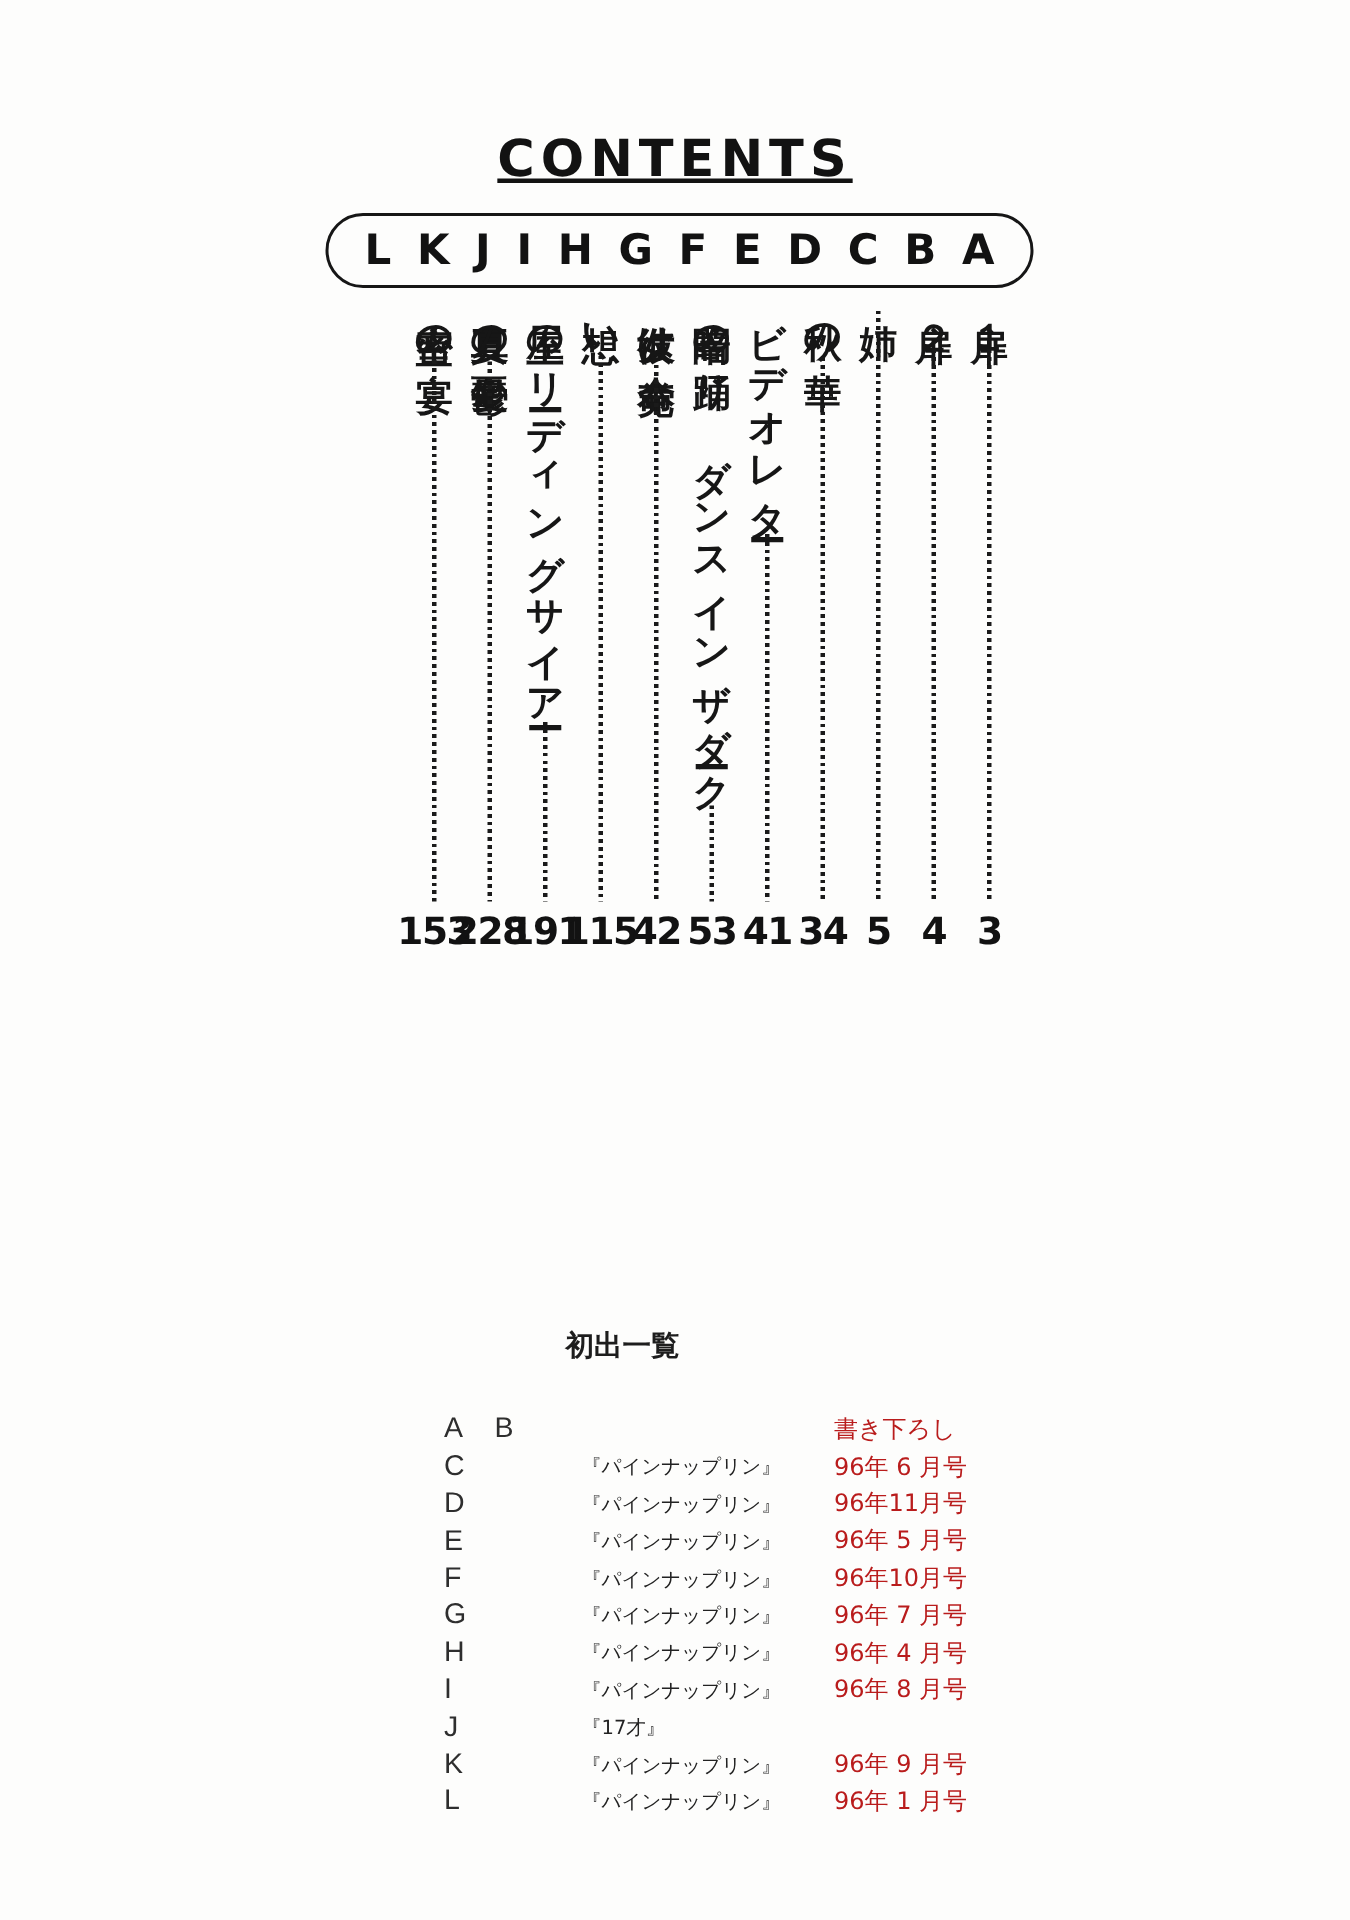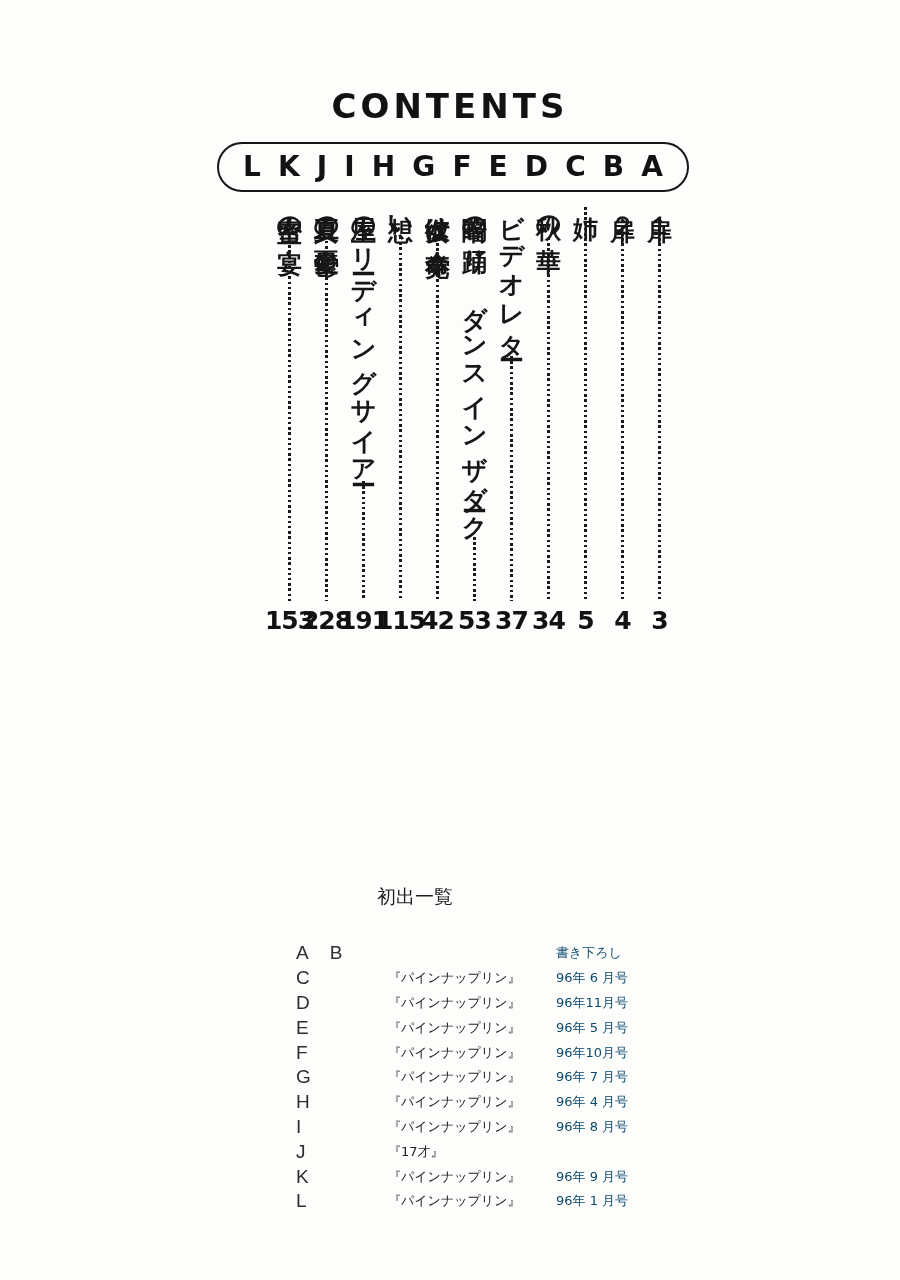--- a/index.html
+++ b/index.html
@@ -7,20 +7,21 @@
   .page {
     position:relative; width:900px; height:1280px; margin:0 auto;
     background:#fdfdfc; color:#161616; overflow:hidden;
     font-family:"DejaVu Sans", sans-serif;
   }
   
   .contents-title {
     position:absolute; top:86px; left:0; width:900px; text-align:center;
     font-size:34px; font-weight:900; letter-spacing:4px; color:#121212;
     font-family:"DejaVu Sans","Liberation Sans",sans-serif;
+    text-decoration:underline;
   }
   
   .pill {
     position:absolute; left:217px; top:142px; width:472px; height:50px;
     border:2.5px solid #161616; border-radius:26px;
     display:flex; align-items:center; justify-content:space-between;
     padding:0 24px; background:transparent;
   }
   .pill-letter {
     font-size:28px; font-weight:800; line-height:1; color:#121212;
@@ -43,31 +44,31 @@
       #1a1a1a 0px, #1a1a1a 2.5px, transparent 2.5px, transparent 5.2px);
   }
   .pnum {
     height:30px; display:flex; align-items:flex-end; justify-content:center;
     font-size:25px; font-weight:800; letter-spacing:-1px; color:#121212;
     font-family:"DejaVu Sans","Liberation Sans",sans-serif;
   }
   
   .credits-heading {
     position:absolute; left:377px; top:884px;
-    font-size:19px; font-weight:400; color:#1d1d1d;
+    font-size:19px; font-weight:700; color:#1d1d1d;
   }
   .credits-rows { position:absolute; left:296px; top:941px; width:360px; }
   .credit-row { display:flex; align-items:center; height:24.8px; }
   .credit-letters {
     width:92px; display:flex; gap:21px; flex:0 0 auto;
     font-size:19px; color:#2e2e2e; font-weight:400;
     font-family:"Liberation Sans","DejaVu Sans",sans-serif;
   }
   .credit-source { width:168px; flex:0 0 auto; font-size:13px; color:#222; white-space:nowrap; }
-  .credit-issue  { flex:1 1 auto; font-size:13px; color:#0c4a6e; white-space:nowrap; }
+  .credit-issue  { flex:1 1 auto; font-size:16px; color:#b91c1c; white-space:nowrap; }
 </style>
 </head>
 <body>
 
 <div class="page" style="background: rgb(253, 253, 252); color: rgb(22, 22, 22);">
 
   <h1 class="contents-title">CONTENTS</h1>
 
   <div class="pill">
       <span class="pill-letter">L</span>
@@ -105,21 +106,21 @@
 
   <div class="toc-col">
     <div class="vtitle">秋の華</div>
     <div class="leader"></div>
     <div class="pnum">34</div>
   </div>
 
   <div class="toc-col">
     <div class="vtitle">ビデオレター</div>
     <div class="leader"></div>
-    <div class="pnum">37</div>
+    <div class="pnum">41</div>
   </div>
 
   <div class="toc-col">
     <div class="vtitle">暗闇の踊り　ダンスインザダーク</div>
     <div class="leader"></div>
     <div class="pnum">53</div>
   </div>
 
 
   <div class="toc-col">

